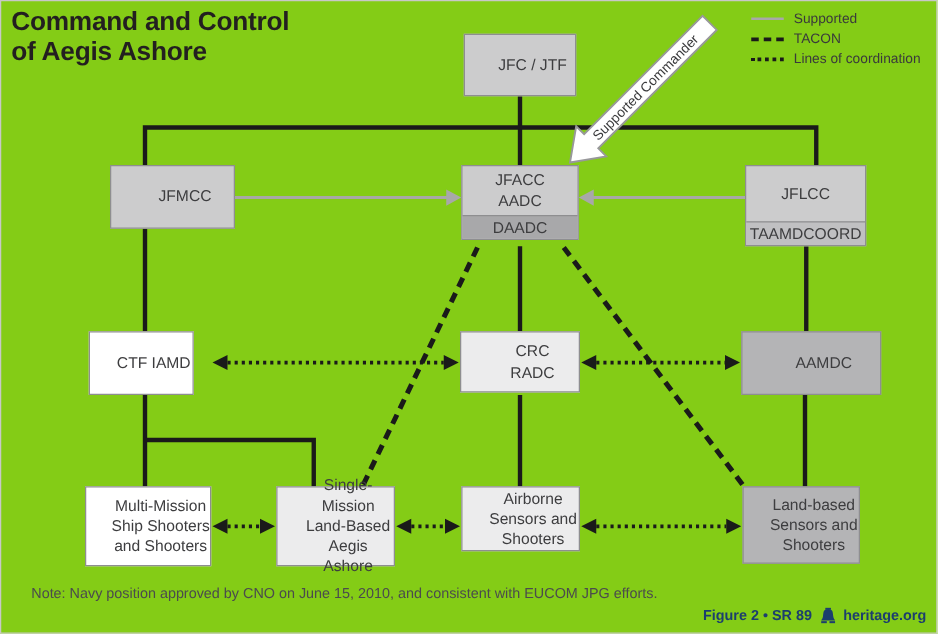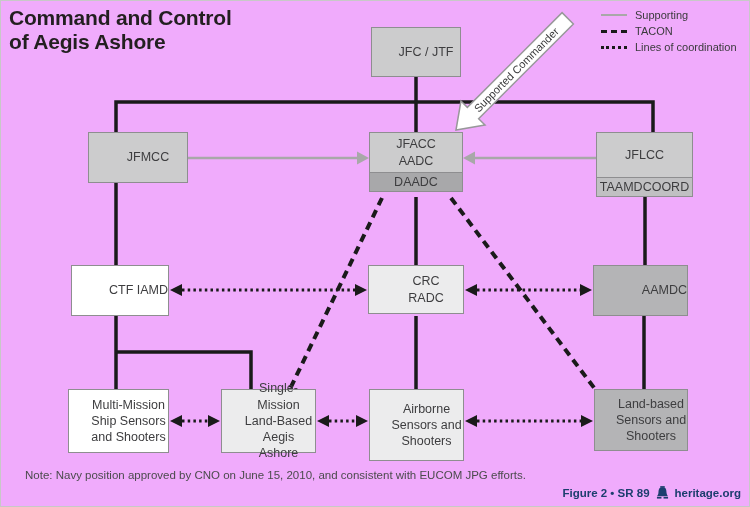--- a/index.html
+++ b/index.html
@@ -1,17 +1,17 @@
 <!DOCTYPE html>
 <html><head>
 <meta charset="utf-8">
 <style>
   html,body{margin:0;padding:0;background:#fff;}
   .canvas{
-    position:relative;width:750px;height:507px;background:#f0abfc;
+    position:relative;width:750px;height:507px;background:#84cc16;
     border:1px solid #c8c8c8;box-sizing:border-box;overflow:hidden;
     font-family:"Liberation Sans",sans-serif;
   }
   .title{position:absolute;left:8px;top:5px;font-size:21px;font-weight:bold;
     color:#231f20;line-height:1.12;letter-spacing:-0.2px;}
   .legend{position:absolute;left:600px;top:6px;}
   .legend-row{display:flex;align-items:center;height:16px;gap:8px;}
   .sample{width:26px;height:0;flex:0 0 26px;}
   .sample.supporting{border-top:2px solid #a8a8a8;}
   .sample.opcon{border-top:3px solid #1a1a1a;}
@@ -43,21 +43,21 @@
 <div class="canvas">
 
   <div class="title">
     <div>Command and Control</div>
     <div>of Aegis Ashore</div>
   </div>
 
   <div class="legend">
     <div class="legend-row">
       <span class="sample supporting"></span>
-      <span class="legend-label">Supporting</span>
+      <span class="legend-label">Supported</span>
     </div>
     <div class="legend-row">
       <span class="sample tacon"></span>
       <span class="legend-label">TACON</span>
     </div>
     <div class="legend-row">
       <span class="sample coordination"></span>
       <span class="legend-label">Lines of coordination</span>
     </div>
   </div>
@@ -136,46 +136,46 @@
 
   <div class="box fill-gray has-strip" style="left:595px;top:131px;width:97px;height:65px;">
     <div class="box-main">
       <span>JFLCC</span>
     </div>
     <div class="strip taamdcoord">
       <span>TAAMDCOORD</span>
     </div>
   </div>
 
-  <div class="box fill-white" style="left:70px;top:264px;width:98px;height:51px;align-items:flex-end;">
+  <div class="box fill-white" style="left:70px;top:264px;width:84px;height:51px;">
     <span>CTF IAMD</span>
   </div>
 
   <div class="box fill-pale" style="left:367px;top:264px;width:96px;height:49px;">
     <span>CRC</span>
     <span>RADC</span>
   </div>
 
-  <div class="box fill-med" style="left:592px;top:264px;width:95px;height:51px;align-items:flex-end;">
+  <div class="box fill-med" style="left:592px;top:264px;width:112px;height:51px;">
     <span>AAMDC</span>
   </div>
 
   <div class="box fill-white" style="left:67px;top:388px;width:101px;height:64px;">
     <span>Multi-Mission</span>
-    <span>Ship Sensors</span>
+    <span>Ship Shooters</span>
     <span>and Shooters</span>
   </div>
 
   <div class="box fill-pale" style="left:220px;top:388px;width:95px;height:64px;">
     <span>Single-Mission</span>
     <span>Land-Based</span>
     <span>Aegis Ashore</span>
   </div>
 
-  <div class="box fill-pale" style="left:368px;top:388px;width:95px;height:72px;">
+  <div class="box fill-pale" style="left:368px;top:388px;width:95px;height:52px;">
     <span>Airborne</span>
     <span>Sensors and</span>
     <span>Shooters</span>
   </div>
 
   <div class="box fill-med" style="left:593px;top:388px;width:94px;height:62px;">
     <span>Land-based</span>
     <span>Sensors and</span>
     <span>Shooters</span>
   </div>

